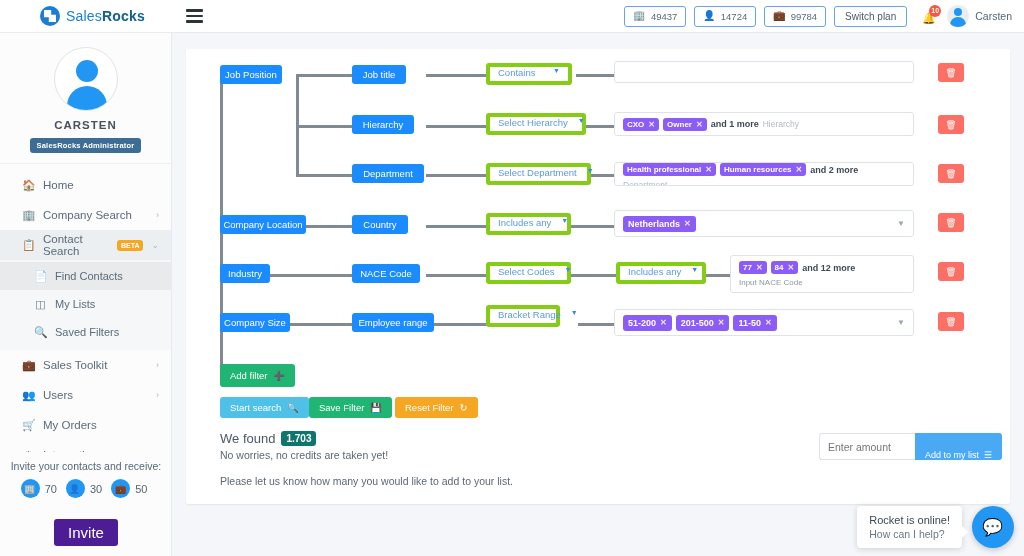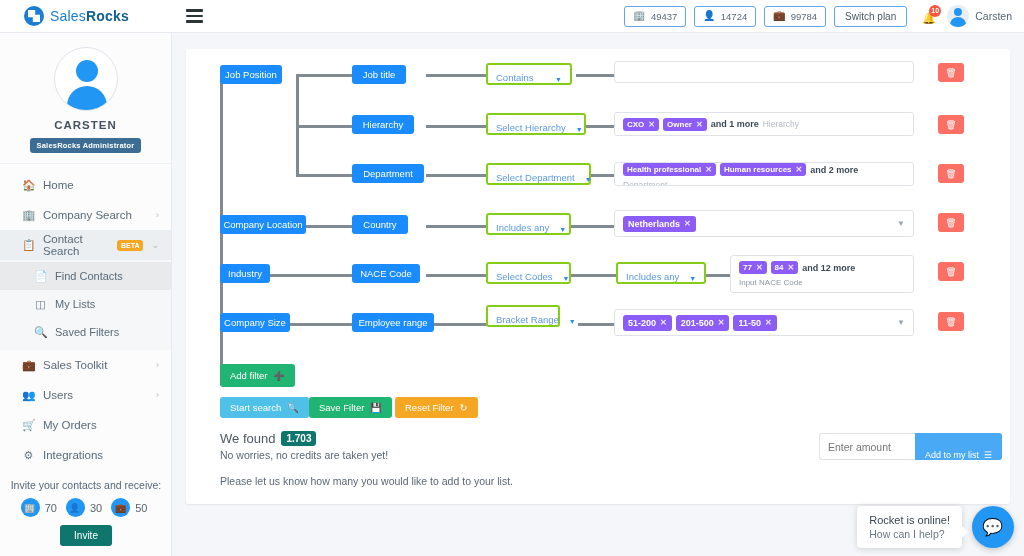--- a/index.html
+++ b/index.html
@@ -10,21 +10,21 @@
     overflow: hidden;
   }
   .app { position: relative; width: 1024px; height: 556px; }
 
   
   .topbar {
     position: absolute; top: 0; left: 0; width: 1024px; height: 33px;
     background: #fff; border-bottom: 1px solid #e7eaef;
     display: flex; align-items: center; z-index: 20;
   }
-  .brand { width: 172px; display: flex; align-items: center; gap: 6px; padding-left: 24px; }
+  .brand { width: 172px; display: flex; align-items: center; gap: 6px; padding-left: 40px; }
   .brand-logo {
     width: 20px; height: 20px; border-radius: 50%;
     background: #1a7fd4; position: relative; flex: none;
   }
   .brand-logo::before {
     content: ""; position: absolute; left: 4px; top: 4px; width: 12px; height: 12px;
     background: #fff;
     clip-path: polygon(0 0, 60% 0, 60% 40%, 100% 40%, 100% 100%, 40% 100%, 40% 60%, 0 60%);
   }
   .brand-text { font-size: 14px; color: #1a7fd4; letter-spacing: .2px; white-space: nowrap; }
@@ -110,22 +110,22 @@
     background: #fcfcfd; text-align: center;
   }
   .invite-title { font-size: 10.5px; color: #56677a; margin-bottom: 7px; }
   .invite-row { display: flex; align-items: center; justify-content: center; gap: 5px; }
   .invite-ic {
     width: 19px; height: 19px; border-radius: 50%; background: #2196f3; color: #fff;
     font-size: 9px; display: flex; align-items: center; justify-content: center;
   }
   .invite-num { font-size: 11px; color: #55656f; margin-right: 4px; }
   .invite-btn {
-    margin-top: 8px; background: #0f766e; color: #fff; border: none; border-radius: 3px;
-    font-size: 10px; padding: 5px 14px; cursor: pointer; font-family: inherit;
+    margin-top: 21px; background: #4c1d95; color: #fff; border: none; border-radius: 3px;
+    font-size: 15px; padding: 5px 14px; cursor: pointer; font-family: inherit;
   }
 
   
   .main { position: absolute; top: 33px; left: 172px; width: 852px; height: 523px; background: #f4f6f9; }
   .page-head {
     height: 36px; background: #fff; border-bottom: 1px solid #e7eaef;
     display: flex; align-items: center; padding-left: 14px;
   }
   .page-title { font-size: 14.5px; color: #4c5865; }
 
@@ -133,22 +133,22 @@
     margin: 16px 14px; background: #fff; border-radius: 2px;
     box-shadow: 0 1px 2px rgba(0,0,0,.07); height: 455px; position: relative; overflow: hidden;
   }
   .conn { position: absolute; background: #818a91; }
   .node {
     position: absolute; background: #1a8cff; color: #fff; border-radius: 3px;
     font-size: 9.5px; display: flex; align-items: center; justify-content: center;
     height: 19px; cursor: pointer; z-index: 2; white-space: nowrap;
   }
   .sel {
-    position: absolute; background: #fff; border: 2px solid #84cc16; border-radius: 3px;
-    height: 22px; display: flex; align-items: flex-end; padding: 0 8px;
+    position: absolute; background: #fff; border: 4px solid #84cc16; border-radius: 3px;
+    height: 22px; display: flex; align-items: flex-start; padding: 0 8px;
     font-size: 9.5px; color: #5c9ae0; cursor: pointer; z-index: 2; white-space: nowrap;
   }
   .sel .caret { margin-left: auto; padding-left: 10px; color: #2d8cf0; font-size: 7px; }
   .field {
     position: absolute; background: #fff; border: 1px solid #dfe3e8; border-radius: 3px;
     display: flex; align-items: center; flex-wrap: wrap; gap: 4px;
     padding: 0 8px; font-size: 9px; z-index: 2; overflow: hidden;
   }
   .field .ph { color: #b2bac2; font-size: 8.5px; }
   .field .dd { margin-left: auto; color: #9aa5ae; font-size: 8px; }

